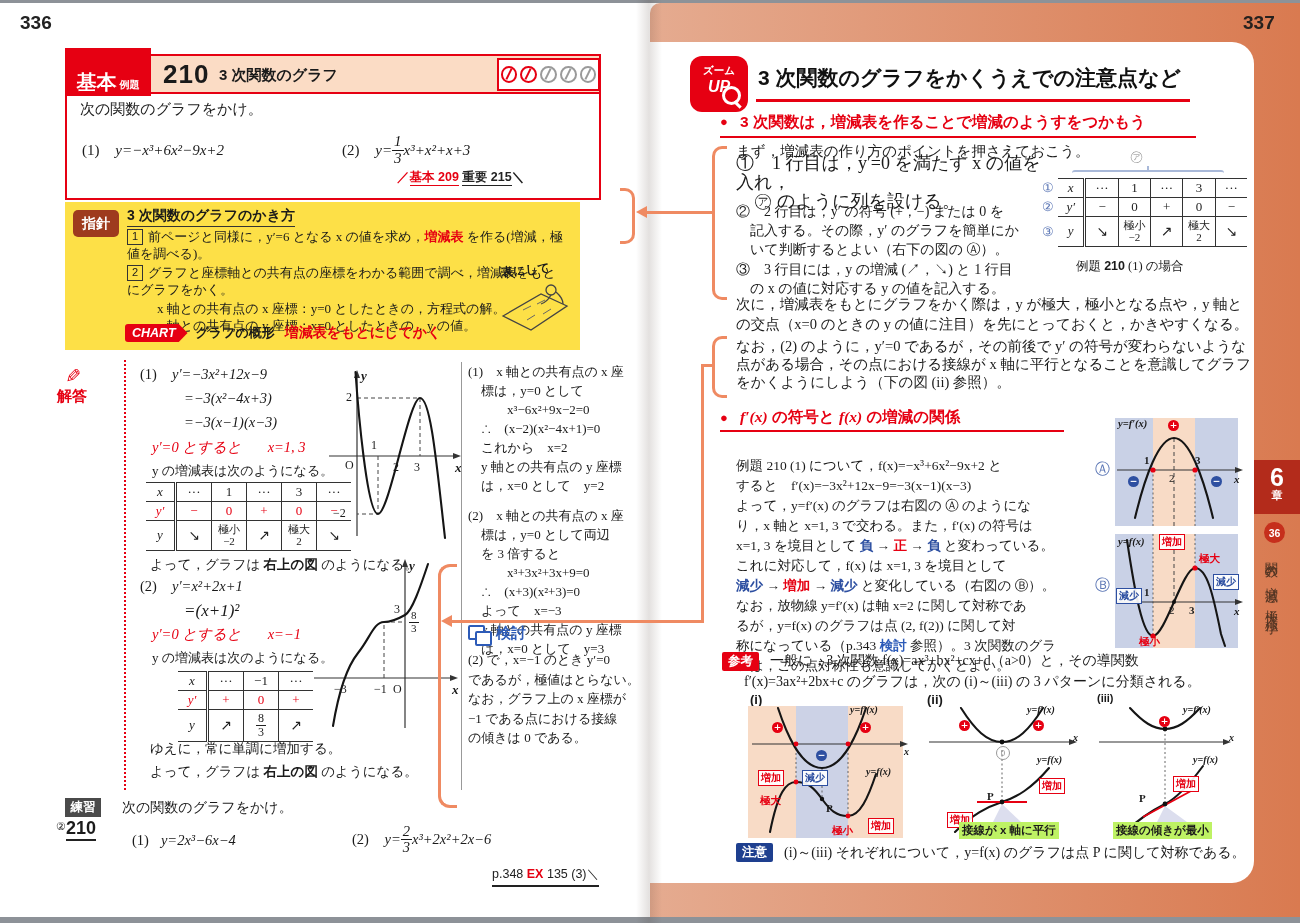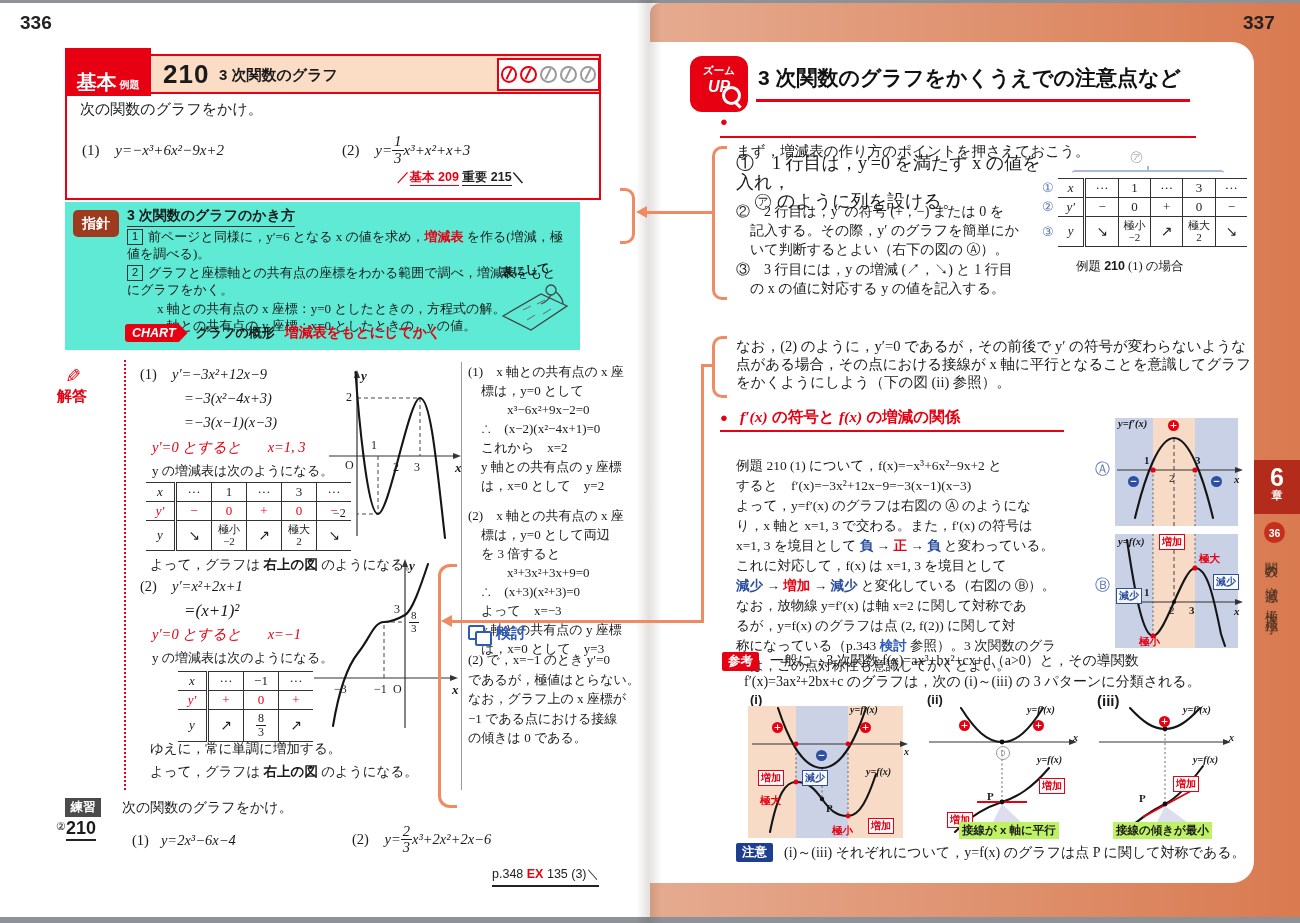--- a/index.html
+++ b/index.html
@@ -90,21 +90,21 @@
     <div class="abs" style="left:275px;top:78px;font-size:15px">
       <span>(2)</span>
       <span class="i" style="margin-left:12px">y=</span><span class="frac i"><span class="fn">1</span><span class="fd">3</span></span><span class="i">x³+x²+x+3</span>
     </div>
     <div class="abs s b nw" style="left:330px;top:113px;font-size:12.5px">
       <span style="color:#e60012">／</span><a style="color:#e60012;text-decoration:none;border-bottom:1.5px solid #e60012;padding-bottom:1px">基本 209</a>
       <a style="color:#222;text-decoration:none;border-bottom:1.5px solid #222;padding-bottom:1px;">重要 215</a><span style="color:#222">＼</span>
     </div>
   </div>
 
-  <div class="abs" style="left:65px;top:202px;width:515px;height:148px;background:#5eead4">
+  <div class="abs" style="left:65px;top:202px;width:515px;height:148px;background:#fde047">
     <div class="abs s b" style="left:8px;top:8px;width:46px;height:27px;background:#9e3b1e;color:#fff;border-radius:5px;
          display:flex;align-items:center;justify-content:center;font-size:14px">指針</div>
     <div class="abs s b" style="left:62px;top:5px;font-size:14px;border-bottom:1.5px solid #333;padding-bottom:1px">3 次関数のグラフのかき方</div>
     <div class="abs" style="left:62px;top:26px;width:442px;font-size:13px;line-height:17px">
       <span class="numbox">1</span><span>前ページと同様に，y′=6 となる x の値を求め，</span><span class="red b">増減表</span><span> を作る(増減，極値を調べる)。</span>
     </div>
     <div class="abs" style="left:62px;top:62px;width:442px;font-size:13px;line-height:17px">
       <span class="numbox">2</span><span>グラフと座標軸との共有点の座標をわかる範囲で調べ，増減表をもとにグラフをかく。</span>
     </div>
     <div class="abs" style="left:92px;top:98px;font-size:13px;line-height:17px">x 軸との共有点の x 座標：y=0 としたときの，方程式の解。</div>
@@ -310,20 +310,21 @@
   <div class="abs" style="left:690px;top:56px;width:58px;height:56px;background:#e60012;border-radius:12px;color:#fff">
     <div class="s b" style="font-size:10.5px;text-align:center;margin-top:8px">ズーム</div>
     <div class="s b i" style="font-size:16px;margin-left:18px;line-height:1.1">UP</div>
     <div class="abs" style="left:32px;top:30px;width:13px;height:13px;border:3px solid #fff;border-radius:50%"></div>
     <div class="abs" style="left:46px;top:44px;width:3px;height:9px;background:#fff;transform:rotate(-45deg)"></div>
   </div>
   <div class="abs s b" style="left:758px;top:64px;font-size:21px;color:#111">3 次関数のグラフをかくうえでの注意点など</div>
   <div class="abs" style="left:756px;top:99px;width:434px;height:3px;background:#e60012"></div>
 
   <div class="abs red" style="left:720px;top:114px;font-size:13px">●</div>
+  <div class="abs s b red" style="left:740px;top:112px;font-size:15.5px">3 次関数は，増減表を作ることで増減のようすをつかもう</div>
   <div class="abs" style="left:720px;top:136px;width:476px;height:2px;background:#e60012"></div>
   <div class="abs" style="left:736px;top:142px;font-size:14.5px">まず，増減表の作り方のポイントを押さえておこう。</div>
   <div class="abs pre" style="left:736px;top:154px;width:306px;font-size:18px;line-height:19px">①　1 行目は，y′=0 を満たす x の値を入れ，
 　㋐ のように列を設ける。</div>
   <div class="abs pre" style="left:736px;top:202px;width:306px;font-size:14px;line-height:19px">②　2 行目は，y′ の符号 (+，−) または 0 を
 　記入する。その際，y′ のグラフを簡単にか
 　いて判断するとよい（右下の図の Ⓐ）。</div>
   <div class="abs pre" style="left:736px;top:260px;width:306px;font-size:14px;line-height:19px">③　3 行目には，y の増減 (↗，↘) と 1 行目
 　の x の値に対応する y の値を記入する。</div>
 
@@ -366,20 +367,21 @@
             </td>
             <td class="arr">↘</td>
           </tr>
     </tbody>
       </table>
     <div class="abs nw" style="left:34px;top:108px;font-size:12.5px">
       <span>例題 </span><span class="s b">210</span><span> (1) の場合</span>
     </div>
   </div>
 
+  <div class="abs" style="left:736px;top:295px;width:516px;font-size:14.5px;line-height:19.5px">次に，増減表をもとにグラフをかく際は，y が極大，極小となる点や，y 軸との交点（x=0 のときの y の値に注目）を先にとっておくと，かきやすくなる。</div>
   <div class="abs" style="left:736px;top:337px;width:516px;font-size:14.5px;line-height:18px">なお，(2) のように，y′=0 であるが，その前後で y′ の符号が変わらないような点がある場合，その点における接線が x 軸に平行となることを意識してグラフをかくようにしよう（下の図 (ii) 参照）。</div>
 
   <div class="abs red" style="left:720px;top:410px;font-size:13px">●</div>
   <div class="abs s b red nw" style="left:740px;top:407px;font-size:15.5px">
     <span class="i" style="font-family:'Liberation Serif',serif">f′(x)</span><span> の符号と </span><span class="i" style="font-family:'Liberation Serif',serif">f(x)</span><span> の増減の関係</span>
   </div>
   <div class="abs" style="left:720px;top:430px;width:344px;height:2px;background:#e60012"></div>
   <div class="abs pre" style="left:736px;top:436px;width:372px;font-size:13.5px;line-height:20px">
     <span>例題 210 (1) について，f(x)=−x³+6x²−9x+2 と
 すると　f′(x)=−3x²+12x−9=−3(x−1)(x−3)
@@ -500,21 +502,21 @@
           display:flex;align-items:center;justify-content:center;font-size:8px">0</span>
     <span class="abs i b" style="left:148px;top:40px;font-size:10px">x</span>
     <span class="abs i b" style="left:112px;top:62px;font-size:10px">y=f(x)</span>
     <span class="abs b" style="left:62px;top:98px;font-size:11px">P</span>
     <span class="abs rb" style="left:114px;top:86px">増加</span>
     <span class="abs rb" style="left:22px;top:120px">増加</span>
     <span class="abs cap" style="left:34px;top:130px">接線が x 軸に平行</span>
   </div>
 
   <div class="abs" style="left:1095px;top:692px;width:145px;height:150px">
-    <span class="abs s b" style="left:2px;top:0;font-size:15px">(iii)</span>
+    <span class="abs s b" style="left:2px;top:0;font-size:11px">(iii)</span>
     <svg class="abs" style="left:0;top:14px" width="145" height="132" viewBox="0 0 145 132">
       <path d="M70 100 L62 116 L92 116 Z" fill="#dcdeee"></path>
       <path class="dt" d="M70 28 V96" stroke="#888"></path>
       <line class="ax" x1="4" y1="36" x2="132" y2="36"></line>
         <path d="M136 36 L128 33 L128 39 Z" fill="#333"></path>
       <path class="cv" d="M35 2 C48 16 58 23 70 23 C82 23 92 16 105 2"></path>
       <path class="cv" d="M30 126 C46 111 58 104 70 98 C82 92 94 79 108 60"></path>
       <line class="tg" x1="48" y1="111" x2="96" y2="85"></line>
       <circle cx="70" cy="23" r="2.4" fill="#111"></circle>
         <circle cx="70" cy="98" r="2.4" fill="#111"></circle>

